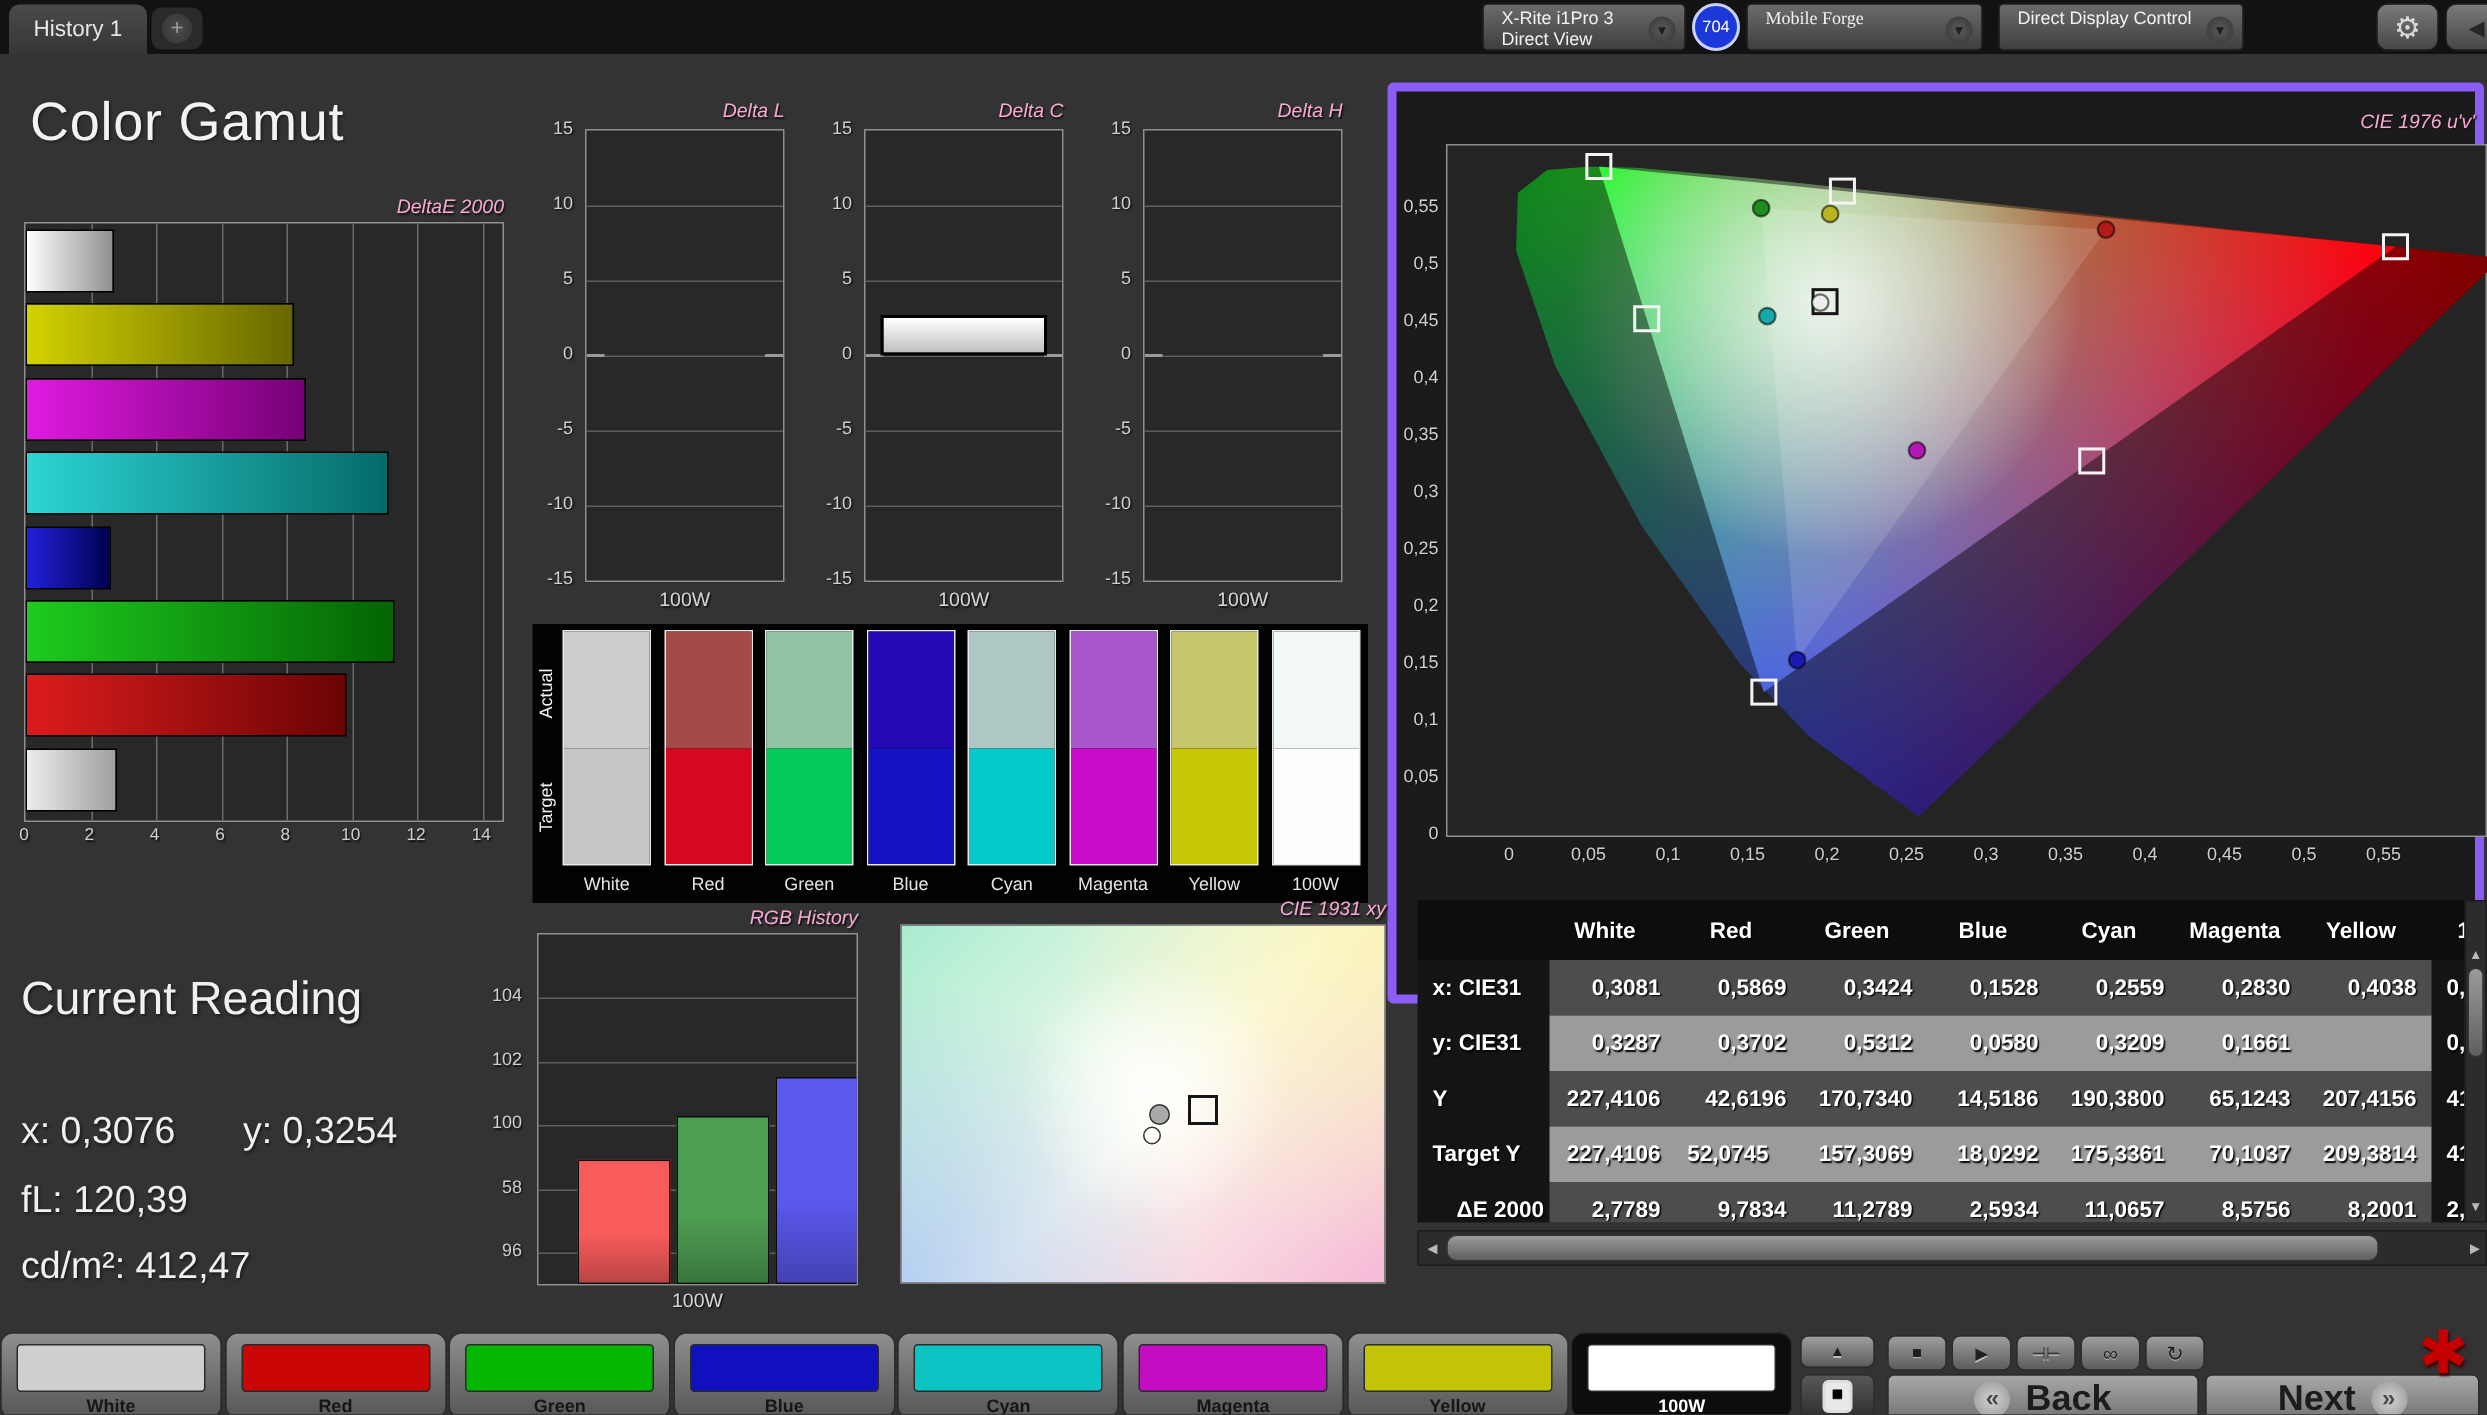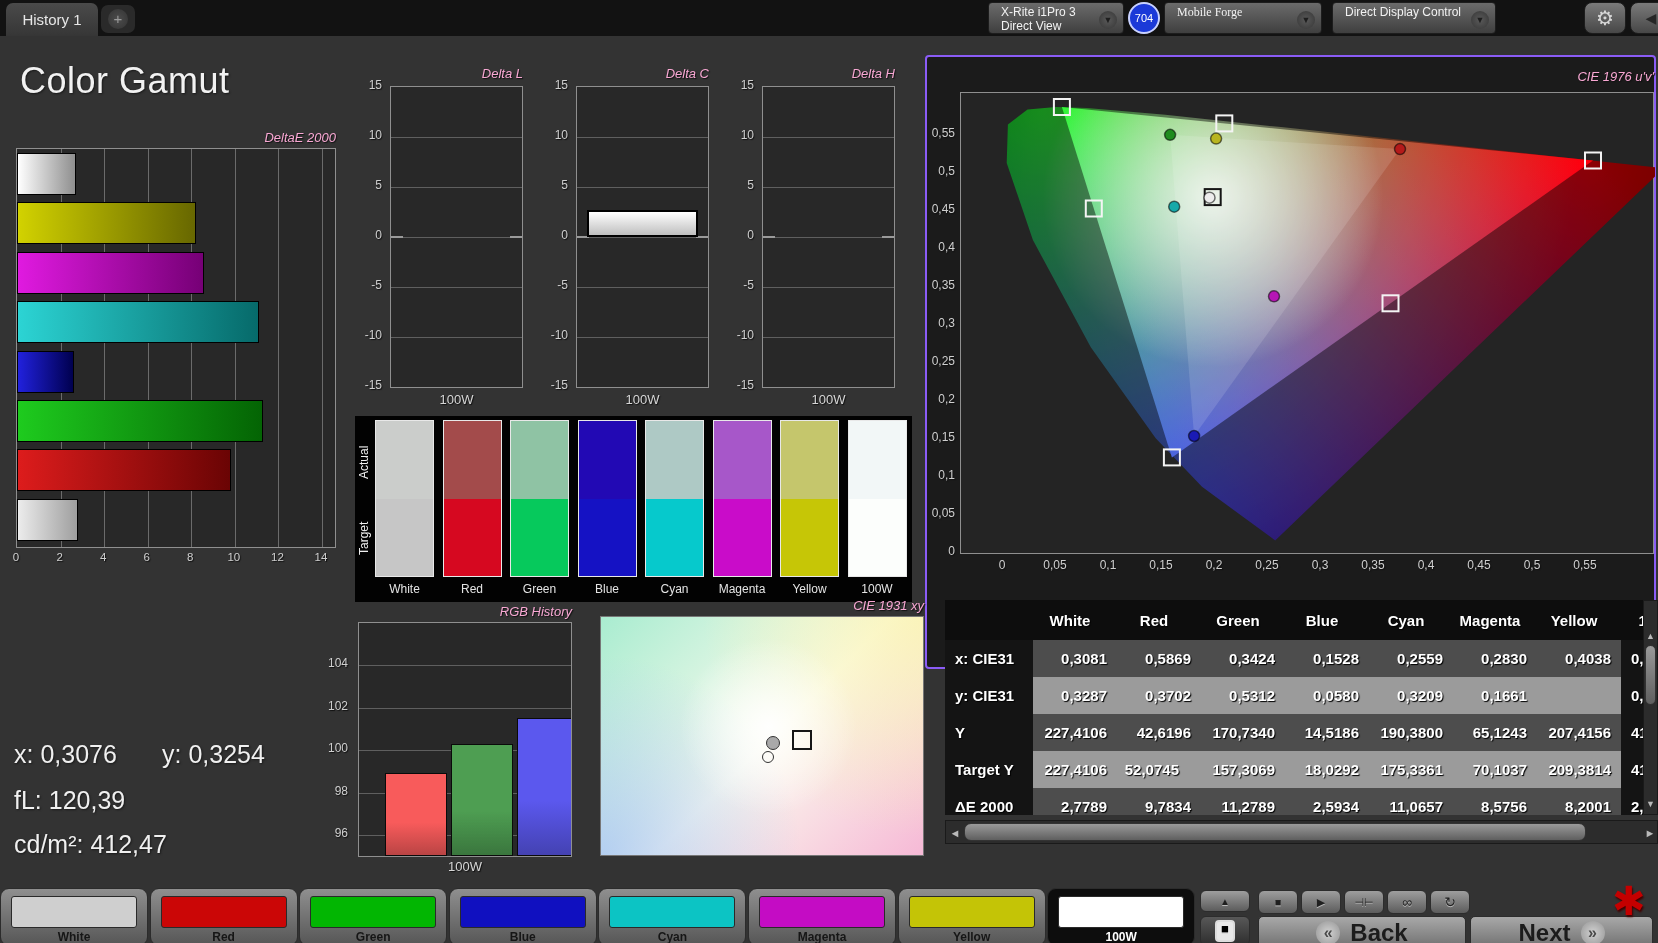--- a/index.html
+++ b/index.html
@@ -33,21 +33,21 @@
   .plot{position:absolute;background:#282828;border:1px solid #8f8f8f;box-sizing:border-box;overflow:hidden;}
   .ticklbl{position:absolute;font-size:11.5px;color:#cfcfcf;text-align:center;text-shadow:1px 1px 1px #111;}
   .yticklbl{position:absolute;font-size:12px;color:#cfcfcf;text-align:right;text-shadow:1px 1px 1px #111;}
   .xlabel{position:absolute;font-size:13px;color:#d6d6d6;text-align:center;text-shadow:1px 1px 1px #111;}
   
   #swatchpanel{position:absolute;left:355px;top:416px;width:557px;height:186px;background:#020202;}
   .rot{position:absolute;left:2px;width:16px;color:#f0f0f0;font-size:12px;writing-mode:vertical-rl;
        transform:rotate(180deg);text-align:center;}
   
   #cie76{position:absolute;left:925px;top:55px;width:731px;height:614px;background:#1b1b1b;
-        border:2px solid #8b5cf6;border-radius:4px;box-sizing:border-box;padding-left:24px;}
+        border:6px solid #8b5cf6;border-radius:4px;box-sizing:border-box;padding-left:24px;}
   #cie76-plot{position:absolute;left:33px;top:35px;width:694px;height:462px;background:#242424;
         border:1px solid #8f8f8f;box-sizing:border-box;}
   #coverage{position:absolute;right:3px;bottom:3px;background:rgba(28,28,28,.82);border-radius:2px;
         padding:4px 14px;font-size:17px;font-weight:bold;color:#fff;text-shadow:1px 1px 1px #000;}
   
   .reading-h{position:absolute;left:14px;top:648px;font-size:31px;color:#f0f0f0;text-shadow:1px 1px 2px #1a1a1a;}
   .reading-line{position:absolute;font-size:25px;color:#f0f0f0;text-shadow:1px 1px 2px #1a1a1a;}
   
   #tablewrap{position:absolute;left:945px;top:600px;width:698px;height:215px;background:#141414;overflow:hidden;}
   .trow{position:relative;width:780px;height:37px;}
@@ -343,35 +343,36 @@
         <div class="ticklbl" style="position: absolute; left: 320px; top: 0px; width: 40px; text-align: center; font-size: 12px;">0,25</div>
         <div class="ticklbl" style="position: absolute; left: 373px; top: 0px; width: 40px; text-align: center; font-size: 12px;">0,3</div>
         <div class="ticklbl" style="position: absolute; left: 426px; top: 0px; width: 40px; text-align: center; font-size: 12px;">0,35</div>
         <div class="ticklbl" style="position: absolute; left: 479px; top: 0px; width: 40px; text-align: center; font-size: 12px;">0,4</div>
         <div class="ticklbl" style="position: absolute; left: 532px; top: 0px; width: 40px; text-align: center; font-size: 12px;">0,45</div>
         <div class="ticklbl" style="position: absolute; left: 585px; top: 0px; width: 40px; text-align: center; font-size: 12px;">0,5</div>
         <div class="ticklbl" style="position: absolute; left: 638px; top: 0px; width: 40px; text-align: center; font-size: 12px;">0,55</div>
       </div>
   </div>
 
+  <div class="reading-h">Current Reading</div>
   <div class="reading-line" style="left:14px;top:740px;">
     <span>x:</span> <span>0,3076</span></div>
   <div class="reading-line" style="left:162px;top:740px;">
     <span>y:</span> <span>0,3254</span></div>
   <div class="reading-line" style="left:14px;top:786px;">
     <span>fL:</span> <span>120,39</span></div>
   <div class="reading-line" style="left:14px;top:830px;">
     <span>cd/m²:</span> <span>412,47</span></div>
 
   <div class="chart-title" style="left:358px;top:604px;width:214px;">RGB History</div>
   <div id="rgb-labels" class="abs" style="left:318px;top:622px;width:34px;height:235px;">
       <div class="yticklbl" style="position: absolute; right: 4px; top: 34.4px; width: 30px;">104</div>
       <div class="yticklbl" style="position: absolute; right: 4px; top: 76.7px; width: 30px;">102</div>
       <div class="yticklbl" style="position: absolute; right: 4px; top: 119.1px; width: 30px;">100</div>
-      <div class="yticklbl" style="position: absolute; right: 4px; top: 161.5px; width: 30px;">98</div>
+      <div class="yticklbl" style="position: absolute; right: 4px; top: 161.5px; width: 30px;">58</div>
       <div class="yticklbl" style="position: absolute; right: 4px; top: 203.8px; width: 30px;">96</div>
     </div>
   <div id="rgb-plot" class="plot" style="left:358px;top:622px;width:214px;height:235px;">
       <div style="position: absolute; left: 0px; right: 0px; top: 42.4px; height: 1px; background: rgb(95, 95, 95);"></div>
       <div style="position: absolute; left: 0px; right: 0px; top: 84.7px; height: 1px; background: rgb(95, 95, 95);"></div>
       <div style="position: absolute; left: 0px; right: 0px; top: 127.1px; height: 1px; background: rgb(95, 95, 95);"></div>
       <div style="position: absolute; left: 0px; right: 0px; top: 169.5px; height: 1px; background: rgb(95, 95, 95);"></div>
       <div style="position: absolute; left: 0px; right: 0px; top: 211.8px; height: 1px; background: rgb(95, 95, 95);"></div>
       <div style="position: absolute; left: 26px; width: 62px; top: 150.4px; bottom: 0px; background: linear-gradient(rgb(248, 91, 91), rgb(248, 91, 91) 60%, rgba(0, 0, 0, 0.25)), rgb(248, 91, 91); border: 1px solid rgb(10, 10, 10); box-sizing: border-box;"></div>
       <div style="position: absolute; left: 92px; width: 62px; top: 120.7px; bottom: 0px; background: linear-gradient(rgb(78, 158, 82), rgb(78, 158, 82) 60%, rgba(0, 0, 0, 0.25)), rgb(78, 158, 82); border: 1px solid rgb(10, 10, 10); box-sizing: border-box;"></div>
@@ -446,21 +447,21 @@
           <div class="tcell" style="left: 160px; width: 84px;">52,0745</div>
           <div class="tcell" style="left: 256px; width: 84px;">157,3069</div>
           <div class="tcell" style="left: 340px; width: 84px;">18,0292</div>
           <div class="tcell" style="left: 424px; width: 84px;">175,3361</div>
           <div class="tcell" style="left: 508px; width: 84px;">70,1037</div>
           <div class="tcell" style="left: 592px; width: 84px;">209,3814</div>
           <div class="tcell" style="left: 676px; width: 84px; justify-content: flex-start; padding-left: 10px;">41</div>
         </div>
         <div class="trow" style="position: relative; width: 780px; height: 37px;">
           <div style="position: absolute; left: 88px; top: 0px; width: 588px; height: 100%; background: rgb(77, 77, 77);"></div>
-          <div class="tcell tlabel" style="left: 0px; width: 88px;">ΔE 2000</div>
+          <div class="tcell tlabel" style="left: 16px; width: 88px;">ΔE 2000</div>
           <div class="tcell" style="left: 88px; width: 84px;">2,7789</div>
           <div class="tcell" style="left: 172px; width: 84px;">9,7834</div>
           <div class="tcell" style="left: 256px; width: 84px;">11,2789</div>
           <div class="tcell" style="left: 340px; width: 84px;">2,5934</div>
           <div class="tcell" style="left: 424px; width: 84px;">11,0657</div>
           <div class="tcell" style="left: 508px; width: 84px;">8,5756</div>
           <div class="tcell" style="left: 592px; width: 84px;">8,2001</div>
           <div class="tcell" style="left: 676px; width: 84px; justify-content: flex-start; padding-left: 10px;">2,</div>
         </div>
       </div>

